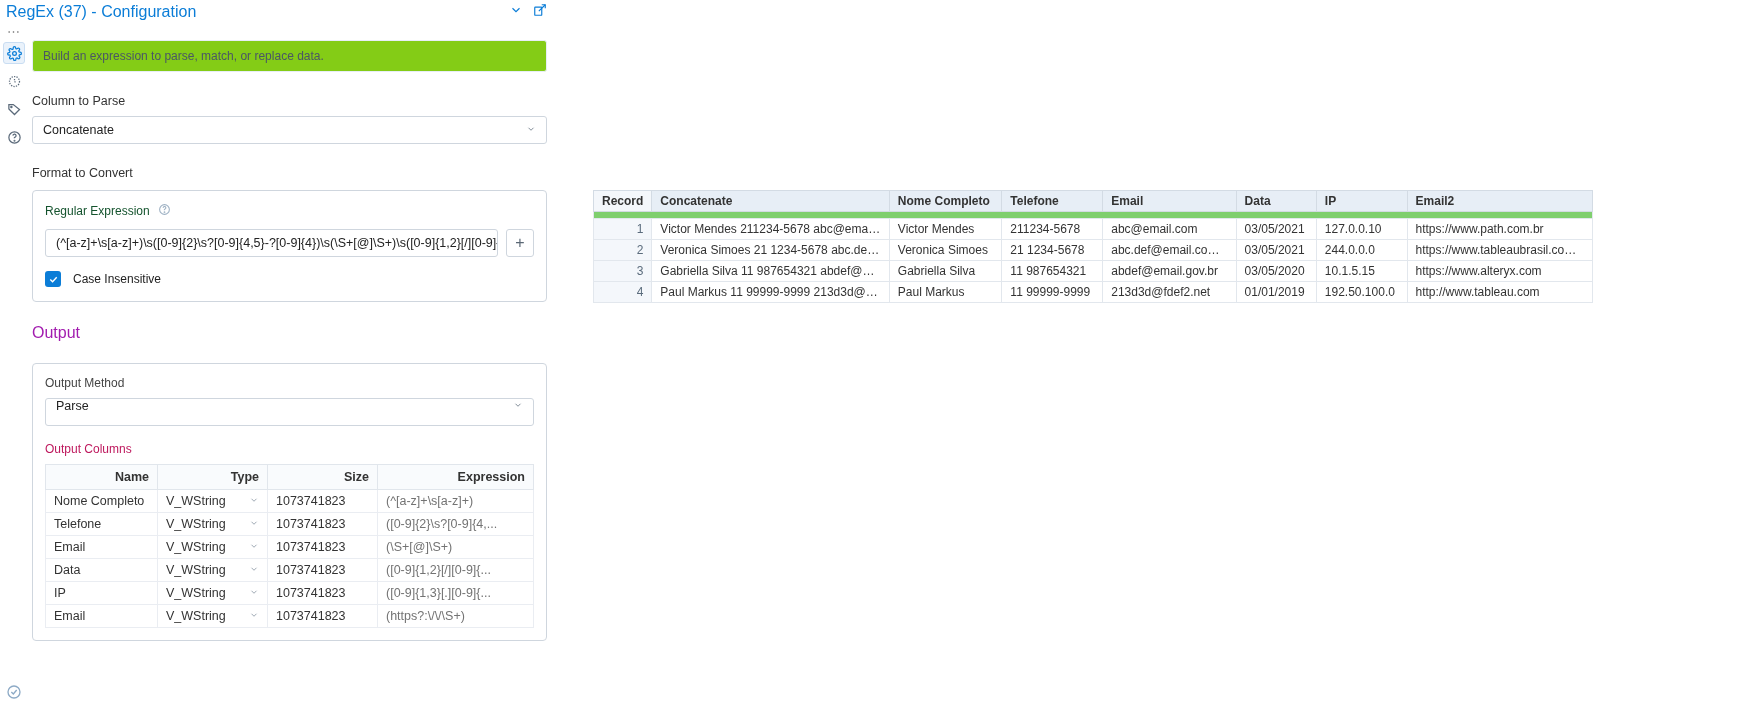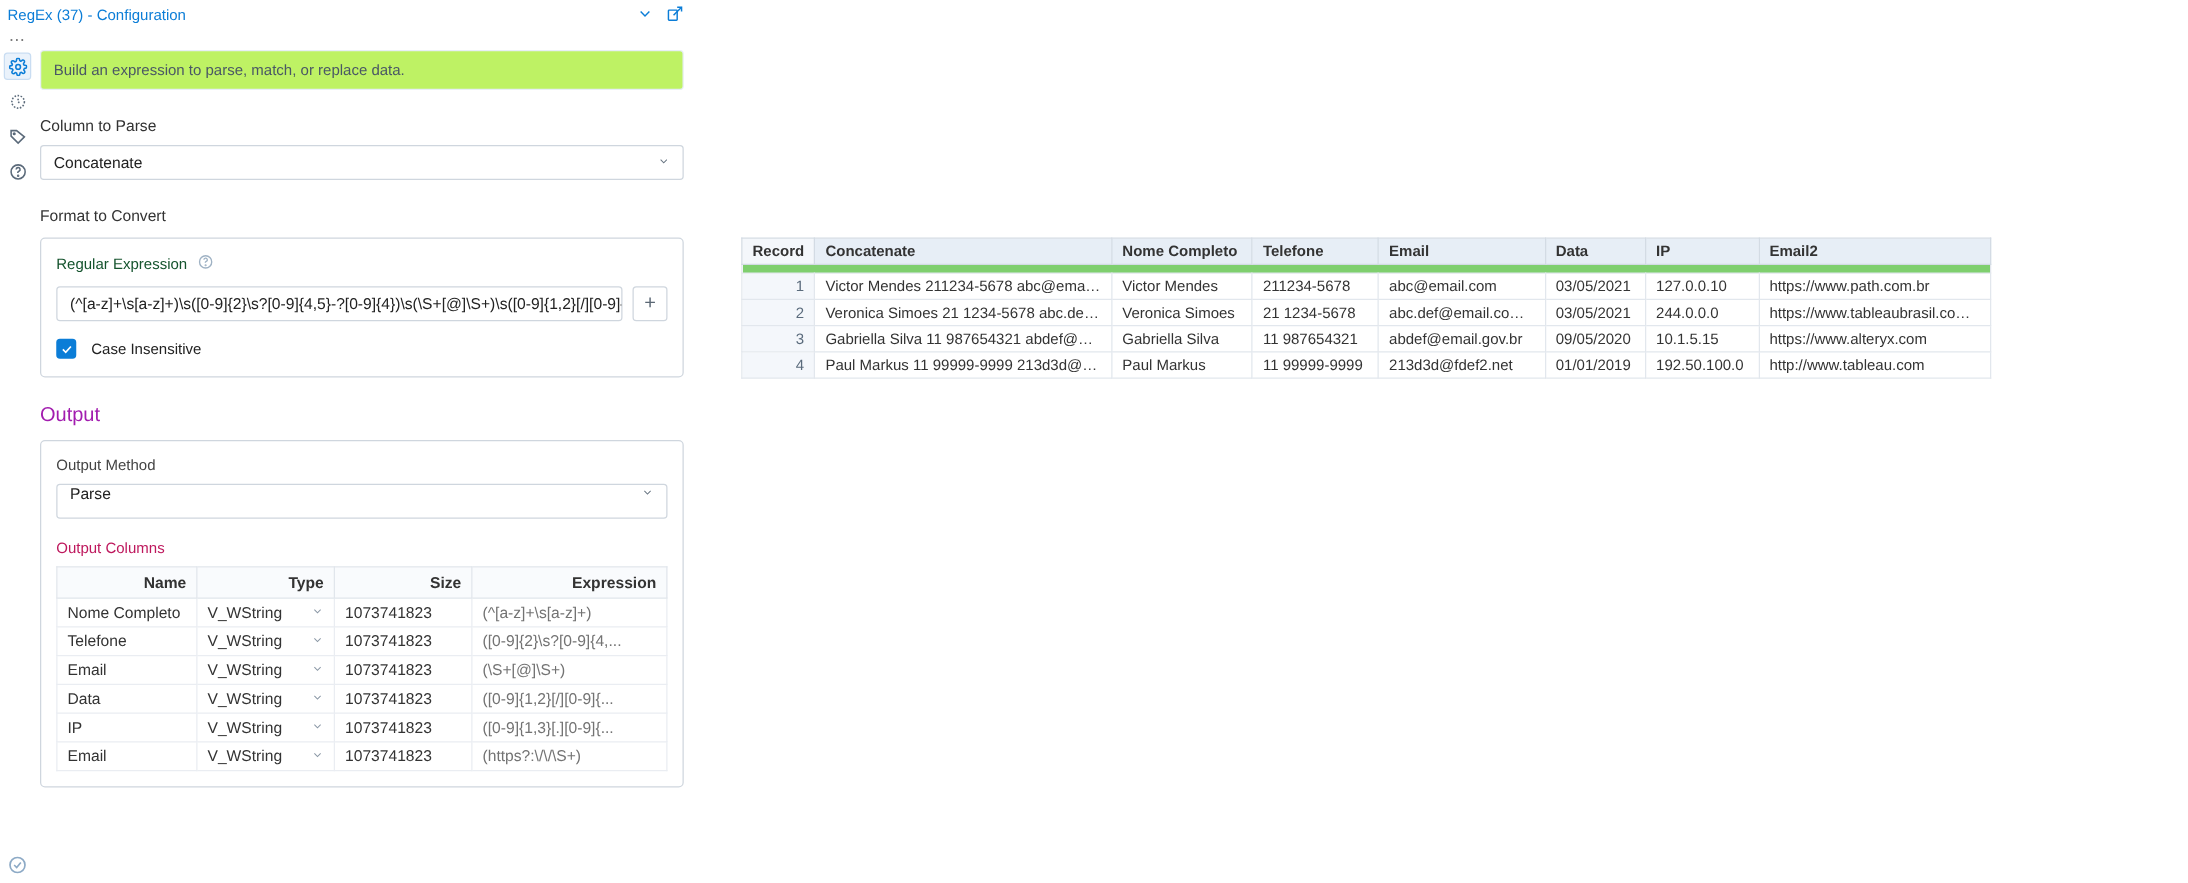--- a/index.html
+++ b/index.html
@@ -20,21 +20,21 @@
     width: 553px;
     height: 706px;
     background: #fff;
   }
   .panel-header {
     height: 24px;
     display: flex;
     align-items: center;
     padding: 0 6px;
     color: #0b7dd7;
-    font-size: 12px;
+    font-size: 16px;
   }
   .panel-header .title { flex: 1; }
   .panel-header .hdr-icons { display: flex; gap: 10px; }
   .panel-header .hdr-icons svg { width: 14px; height: 14px; }
   .panel-body {
     position: absolute;
     left: 32px;
     right: 6px;
     top: 24px;
     bottom: 8px;
@@ -59,21 +59,21 @@
   .icon-rail .ri.sel {
     background:#eaf2fb;
     color:#0b7dd7;
     border:1px solid #c9ddf2;
   }
   .icon-rail svg { width:15px; height:15px; }
   .ellipsis-dots { font-size:13px; letter-spacing:1px; color:#7a7a7a; line-height:8px; }
 
   .info-bar {
     margin-top: 16px;
-    background: #bef264;
+    background: #84cc16;
     border: 1px solid #e7eef7;
     border-radius: 3px;
     padding: 8px 10px;
     color: #4a5765;
     font-size: 12px;
     display:flex;
     align-items:center;
   }
   .section-label {
     margin-top: 22px;
@@ -150,21 +150,21 @@
     align-items:center; justify-content:center;
     cursor:pointer;
   }
   .cbox svg { width:11px; height:11px; color:#fff; }
   .out-heading {
     margin-top: 22px;
     font-size: 16px;
     color:#a21caf;
   }
   .out-card {
-    margin-top: 10px;
+    margin-top: 21px;
     border:1px solid #cfd6de;
     border-radius:4px;
     padding: 12px;
   }
   .oc-label { color:#444; }
   .oc-select {
     margin-top: 8px;
     width:100%;
     height:28px;
     border:1px solid #cfd6de;
@@ -501,21 +501,21 @@
         <td>03/05/2021</td>
         <td>244.0.0.0</td>
         <td class="col-email2">https://www.tableaubrasil.com.br</td>
       </tr>
       <tr>
         <td class="rn">3</td>
         <td class="col-concat">Gabriella Silva 11 987654321 abdef@email.gov.b...</td>
         <td class="col-nome">Gabriella Silva</td>
         <td class="col-tel">11 987654321</td>
         <td class="col-email">abdef@email.gov.br</td>
-        <td>09/05/2020</td>
+        <td>03/05/2020</td>
         <td>10.1.5.15</td>
         <td class="col-email2">https://www.alteryx.com</td>
       </tr>
       <tr>
         <td class="rn">4</td>
         <td class="col-concat">Paul Markus 11 99999-9999 213d3d@fdef2.net 0...</td>
         <td class="col-nome">Paul Markus</td>
         <td class="col-tel">11 99999-9999</td>
         <td class="col-email">213d3d@fdef2.net</td>
         <td>01/01/2019</td>

